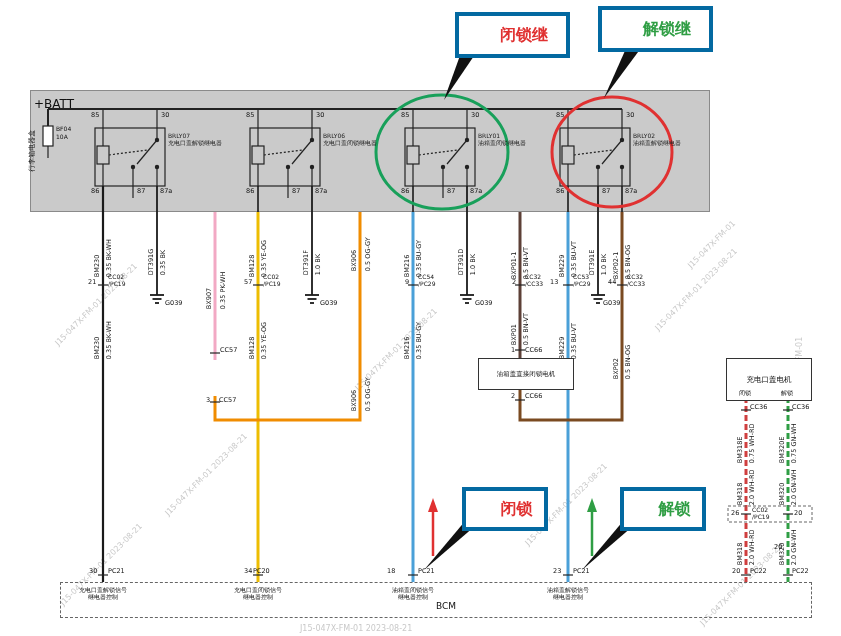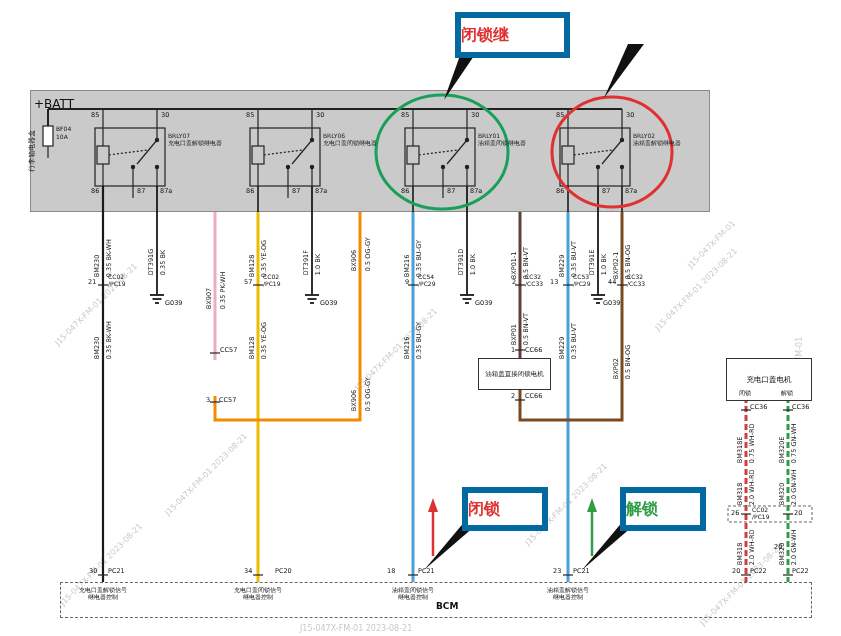--- a/index.html
+++ b/index.html
@@ -8,21 +8,21 @@
   .lbl{position:absolute;font-size:6.5px;line-height:1.1;white-space:nowrap;color:#111;}
   .v{transform:rotate(-90deg);transform-origin:0 100%;}
   .pre{white-space:pre-line;font-size:6px;line-height:1.15;}
   .sig{position:absolute;font-size:6px;line-height:1.2;white-space:pre-line;text-align:center;width:90px;color:#111;}
   .wm{position:absolute;color:#c9c9c9;font-size:8px;white-space:nowrap;pointer-events:none;}
   .graybox{position:absolute;left:30px;top:90px;width:680px;height:122px;background:#cacaca;border:1px solid #8a8a8a;box-sizing:border-box;}
   .box{position:absolute;display:flex;align-items:center;justify-content:center;text-align:center;background:#fff;box-sizing:border-box;color:#111;}
   .solid{border:1px solid #333;}
   .dashedb{border:1px dashed #555;}
   .bcmbox{position:absolute;left:60px;top:582px;width:752px;height:36px;border:1.5px dashed #666;box-sizing:border-box;background:transparent;}
-  .callout{position:absolute;background:#fff;border:6px solid #0369a1;display:flex;align-items:center;font-weight:bold;font-size:16px;box-sizing:border-box;z-index:5;}
+  .callout{position:absolute;background:#fff;border:4px solid #0369a1;display:flex;align-items:center;justify-content:center;font-weight:bold;font-size:16px;box-sizing:border-box;z-index:5;padding-left:23px;}
   .red{color:#e03131}.green{color:#2f9e44}
   .relayname{position:absolute;font-size:6px;line-height:1.2;width:58px;color:#222;}
   .relayname .rid{display:block;}
   svg.layer{position:absolute;left:0;top:0;pointer-events:none;}
 </style>
 </head>
 <body>
 
 <div class="canvas">
 
@@ -253,21 +253,21 @@
   <span class="lbl v" style="left:372px;top:404px">0.5 OG-GY</span>
 
   <span class="lbl v" style="left:256px;top:270px">BM128</span>
   <span class="lbl v" style="left:268px;top:270px">0.35 YE-OG</span>
   <span class="lbl" style="left:244px;top:279px">57</span>
   <span class="lbl pre" style="left:263px;top:274px">CC02
 /PC19</span>
   <span class="lbl v" style="left:256px;top:352px">BM128</span>
   <span class="lbl v" style="left:268px;top:352px">0.35 YE-OG</span>
   <span class="lbl" style="left:244px;top:568px">34</span>
-  <span class="lbl" style="left:275px;top:568px">PC20</span>
+  <span class="lbl" style="left:253px;top:568px">PC20</span>
 
   <span class="lbl v" style="left:310px;top:268px">DT391F</span>
   <span class="lbl v" style="left:322px;top:268px">1.0 BK</span>
   <span class="lbl" style="left:320px;top:300px">G039</span>
 
   <span class="lbl v" style="left:411px;top:270px">BM216</span>
   <span class="lbl v" style="left:423px;top:270px">0.35 BU-GY</span>
   <span class="lbl" style="left:405px;top:279px">9</span>
   <span class="lbl pre" style="left:418px;top:274px">CC54
 /PC29</span>
@@ -307,21 +307,21 @@
   <span class="lbl" style="left:603px;top:300px">G039</span>
 
   <span class="lbl v" style="left:620px;top:272px">BXP02-1</span>
   <span class="lbl v" style="left:632px;top:272px">0.5 BN-OG</span>
   <span class="lbl" style="left:608px;top:279px">44</span>
   <span class="lbl pre" style="left:627px;top:274px">CC32
 /CC33</span>
   <span class="lbl v" style="left:620px;top:372px">BXP02</span>
   <span class="lbl v" style="left:632px;top:372px">0.5 BN-OG</span>
 
-  <div class="box solid" style="left:478px;top:358px;width:73px;height:32px;font-size:6.5px">
+  <div class="box solid" style="left:478px;top:358px;width:96px;height:32px;font-size:6.5px">
     <span>油箱盖直接闭锁电机</span>
   </div>
   <div class="box solid" style="left:726px;top:358px;width:86px;height:43px;font-size:7.5px">
     <span>充电口盖电机</span>
   </div>
 
   <span class="lbl" style="left:739px;top:390px;font-size:6px">闭锁</span>
   <span class="lbl" style="left:781px;top:390px;font-size:6px">解锁</span>
   <span class="lbl" style="left:750px;top:404px">CC36</span>
   <span class="lbl" style="left:792px;top:404px">CC36</span>
@@ -353,25 +353,28 @@
 
   <div class="bcmbox"></div>
   <span class="sig" style="left:58px;top:586px">充电口盖解锁信号
 继电器控制</span>
   <span class="sig" style="left:213px;top:586px">充电口盖闭锁信号
 继电器控制</span>
   <span class="sig" style="left:368px;top:586px">油箱盖闭锁信号
 继电器控制</span>
   <span class="sig" style="left:523px;top:586px">油箱盖解锁信号
 继电器控制</span>
-  <span class="lbl" style="left:436px;top:602px;font-size:9px;font-weight:bold">BCM</span>
+  <span class="lbl" style="left:436px;top:602px;font-size:9px;font-weight:normal">BCM</span>
 
   <div class="callout red" style="left:455px;top:12px;width:115px;height:46px">
     <span>闭锁继</span>
   </div>
+  <div class="callout green" style="left:598px;top:6px;width:115px;height:46px">
+    <span>解锁继</span>
+  </div>
   <div class="callout red" style="left:462px;top:487px;width:86px;height:44px">
     <span>闭锁</span>
   </div>
   <div class="callout green" style="left:620px;top:487px;width:86px;height:44px">
     <span>解锁</span>
   </div>
 
 </div>
 
 </body></html>

